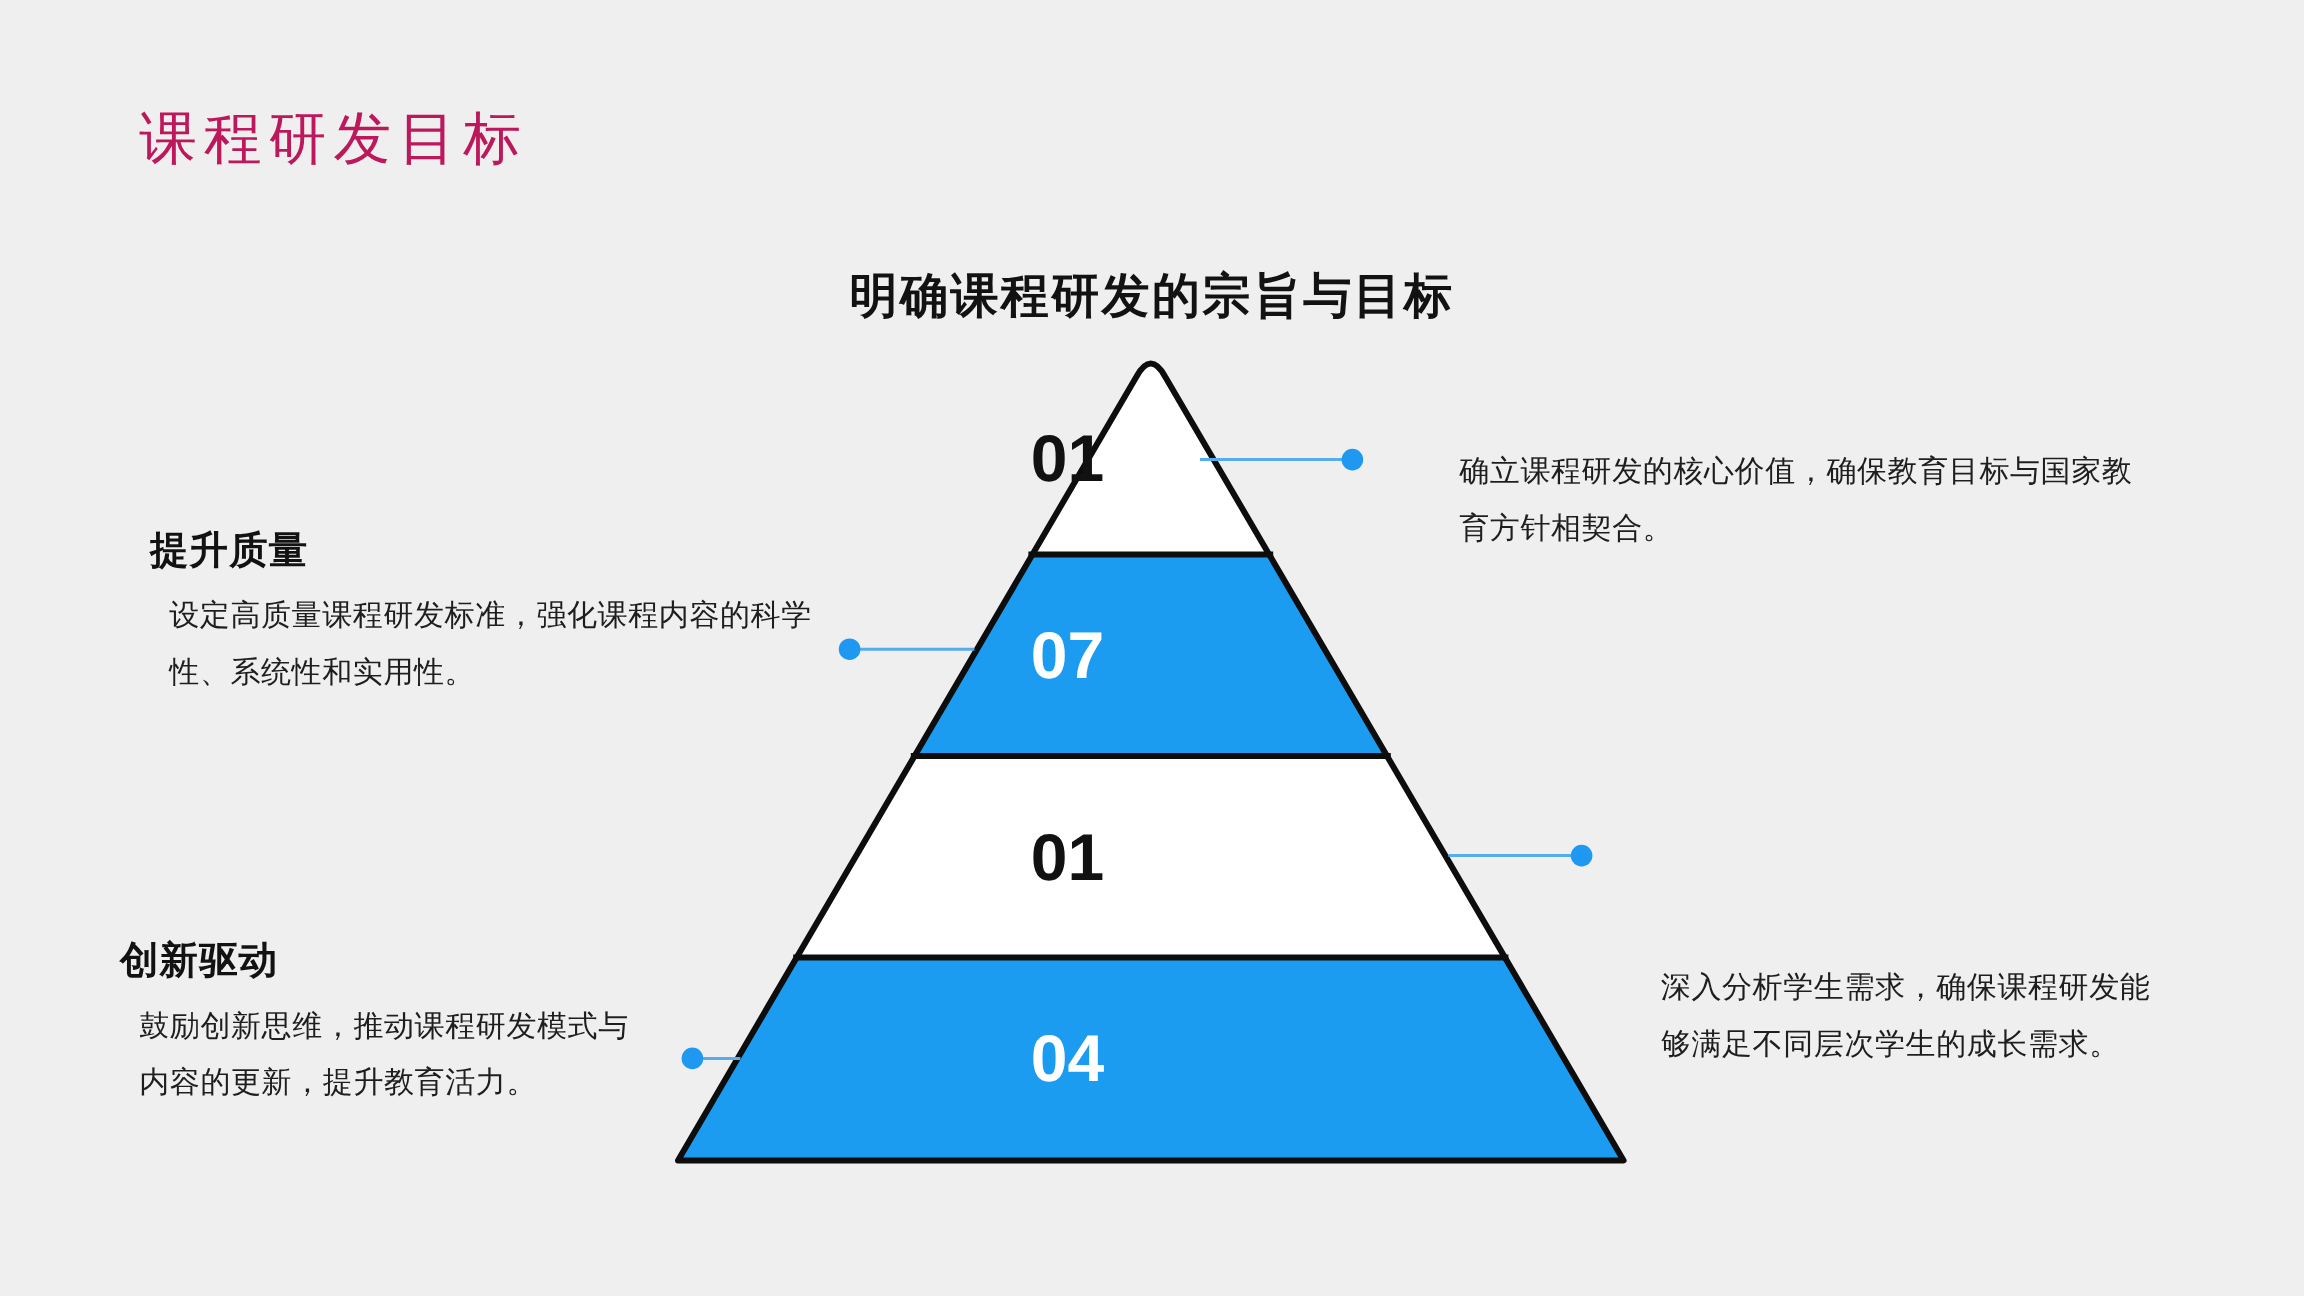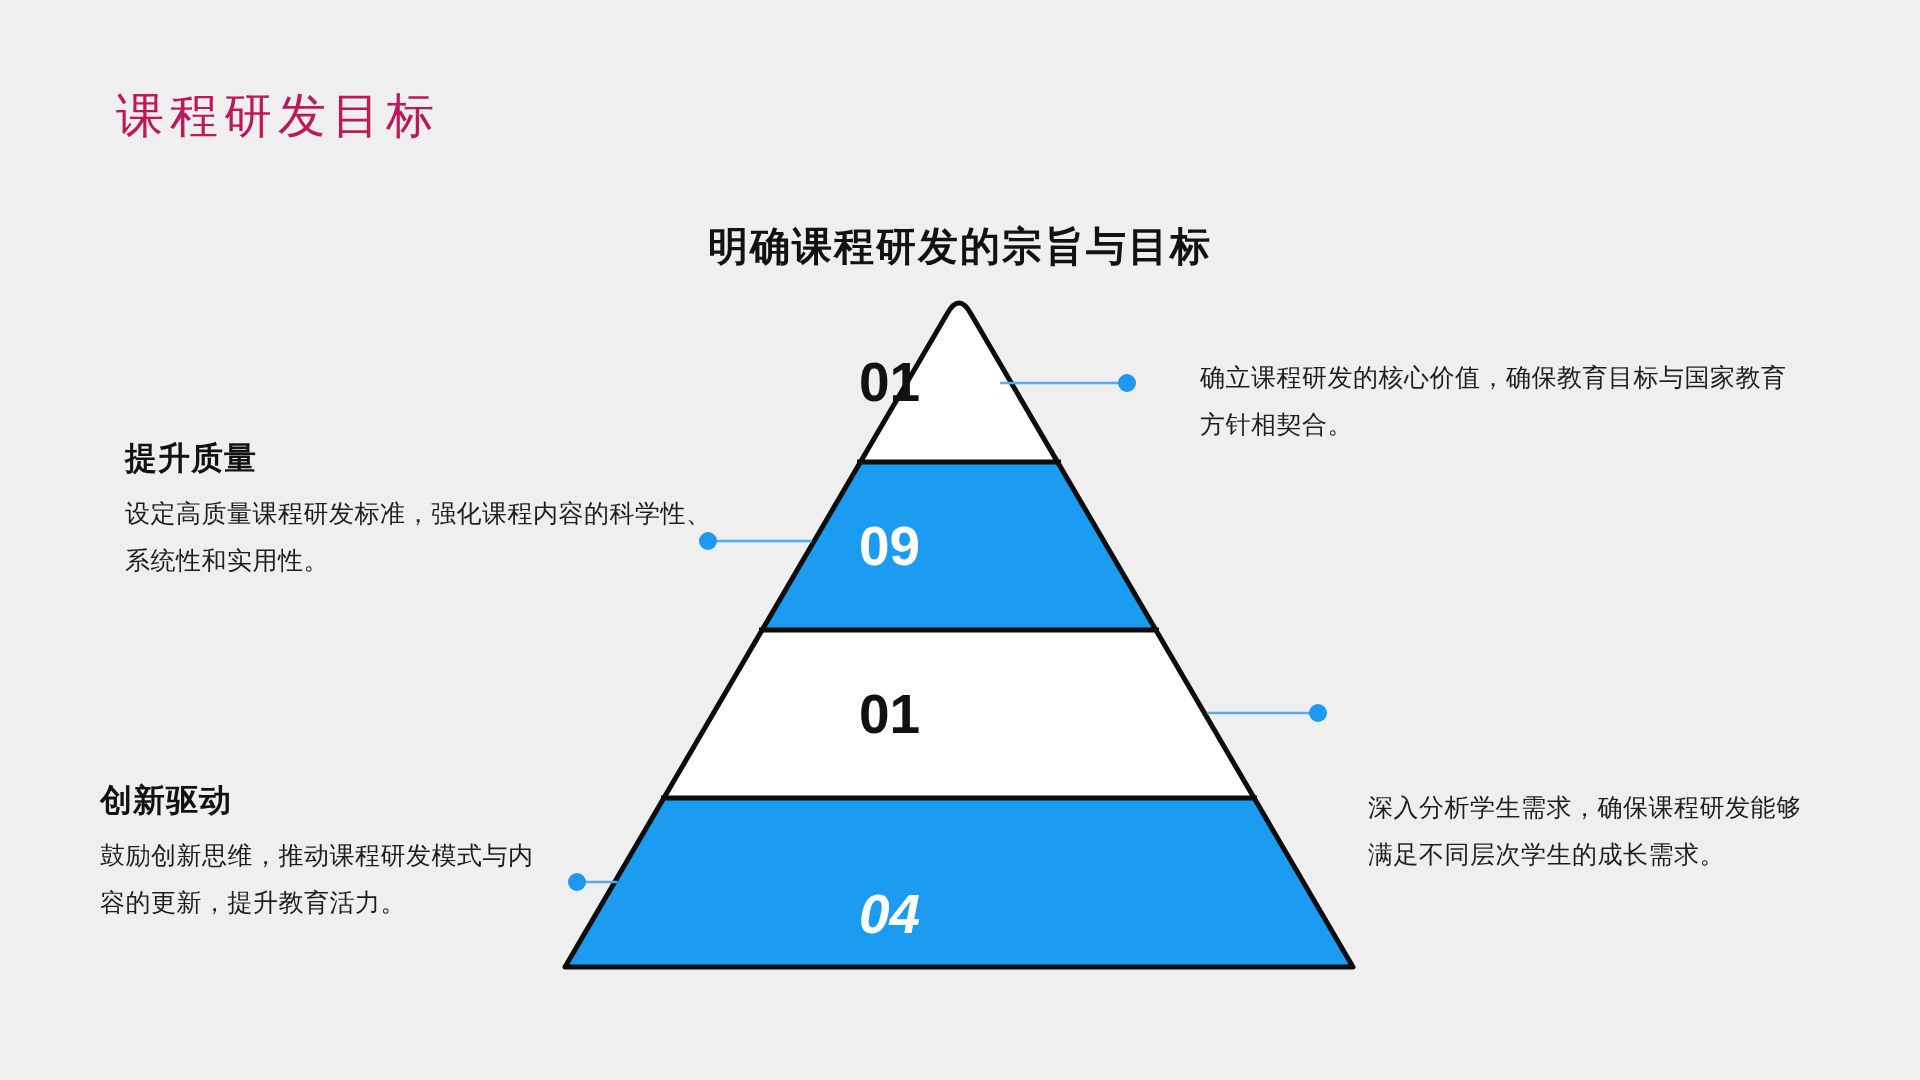--- a/index.html
+++ b/index.html
@@ -28,21 +28,21 @@
   }
   .num-dark{color:#111111;}
   .num-light{color:#FFFFFF;}
   
   .callout{line-height:1;}
   .callout h3{
     margin:0 0 16px 0;
     font-size:32px;font-weight:bold;color:#121212;letter-spacing:1px;
   }
   .callout p{
-    margin:0;
+    margin:16px;
     font-size:25px;font-weight:400;color:#1e1e1e;
     line-height:47px;letter-spacing:0.5px;
   }
   svg{display:block;}
 </style>
 </head>
 <body>
 
 <div class="abs slide-title">课程研发目标</div>
 
@@ -69,23 +69,23 @@
   <circle cx="708" cy="541" r="9" fill="#1E98F0"></circle>
 
   <line x1="1207" y1="713" x2="1318" y2="713" stroke-width="2.5" stroke="#55ADEE"></line>
   <circle cx="1318" cy="713" r="9" fill="#1E98F0"></circle>
 
   <line x1="577" y1="882" x2="617" y2="882" stroke-width="2.5" stroke="#55ADEE"></line>
   <circle cx="577" cy="882" r="9" fill="#1E98F0"></circle>
 </svg>
 
 <div class="abs level-num num-dark" style="top:352px;">01</div>
-<div class="abs level-num num-light" style="top:516px;">09</div>
+<div class="abs level-num num-light" style="top:516px;">07</div>
 <div class="abs level-num num-dark" style="top:684px;">01</div>
-<div class="abs level-num num-light" style="top:884px;font-style:italic;">04</div>
+<div class="abs level-num num-light" style="top:852px;">04</div>
 
 <div class="abs callout" style="left:1200px;top:354px;width:608px;">
   <p>确立课程研发的核心价值，确保教育目标与国家教育方针相契合。</p>
 </div>
 
 <div class="abs callout" style="left:125px;top:442px;width:608px;">
   <h3>提升质量</h3>
   <p>设定高质量课程研发标准，强化课程内容的科学性、系统性和实用性。</p>
 </div>
 

